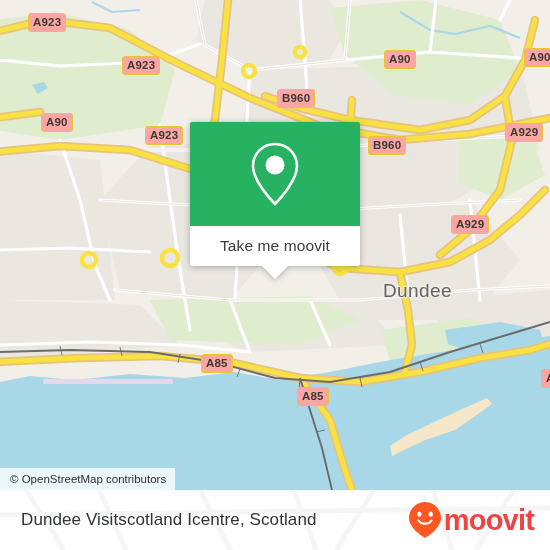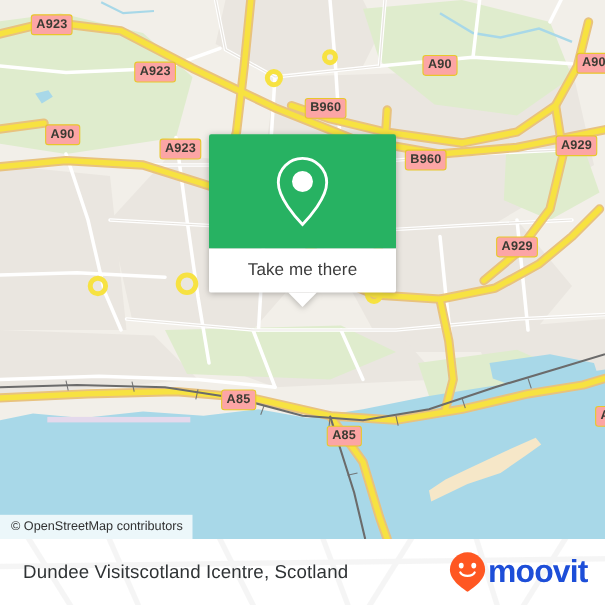--- a/index.html
+++ b/index.html
@@ -104,21 +104,21 @@
     color:#2f3335;
     font-size:17px;
     letter-spacing:.1px;
     white-space:nowrap;
   }
   #brand{
     position:absolute;right:16px;top:0;height:60px;
     display:flex;align-items:center;gap:2px;
   }
   #brand-word{
-    color:#1d4ed8;
+    color:#ef4444;
     font-size:29px;
     font-weight:bold;
     letter-spacing:-.8px;
     line-height:29px;
   }
 </style>
 </head>
 <body>
 
 <div id="app">
@@ -251,20 +251,21 @@
           <path d="M240,369 L237,377"></path>
         <path d="M300,380 L299,389"></path>
           <path d="M360,378 L362,387"></path>
         <path d="M420,362 L423,371"></path>
           <path d="M480,344 L483,353"></path>
         <path d="M306,400 L314,398"></path>
           <path d="M316,432 L325,430"></path>
       </g>
     </svg>
 
+    <div class="place-label" style="left:383px;top:280px;">Dundee</div>
 
     <div class="shield" style="left:28px;top:13px;">A923</div>
     <div class="shield" style="left:122px;top:56px;">A923</div>
     <div class="shield" style="left:41px;top:113px;">A90</div>
     <div class="shield" style="left:145px;top:126px;">A923</div>
     <div class="shield" style="left:277px;top:89px;">B960</div>
     <div class="shield" style="left:384px;top:50px;">A90</div>
     <div class="shield" style="left:368px;top:136px;">B960</div>
     <div class="shield" style="left:524px;top:48px;">A90</div>
     <div class="shield" style="left:505px;top:123px;">A929</div>
@@ -277,21 +278,21 @@
 
     <div id="callout">
       <div id="callout-top">
         <svg width="56" height="68" viewBox="0 0 56 68">
           <path d="M28,4 C15.8,4 6,13.8 6,26 C6,40 22,58 28,64
                    C34,58 50,40 50,26 C50,13.8 40.2,4 28,4 Z" fill="none" stroke="#ffffff" stroke-width="2.6"></path>
           <circle cx="28" cy="25" r="9.5" fill="#ffffff"></circle>
         </svg>
       </div>
       <div id="callout-bottom">
-        <span id="callout-label">Take me there</span>
+        <span id="callout-label">Take me moovit</span>
       </div>
       <div id="callout-tail"></div>
     </div>
   </div>
 
   <div id="footer">
     <svg id="footer-watermark" viewBox="0 0 550 60" preserveAspectRatio="none">
       <g stroke="#ededed" stroke-width="5" fill="none">
         <path d="M20,-10 L70,70"></path>
         <path d="M95,-10 L130,70"></path>

